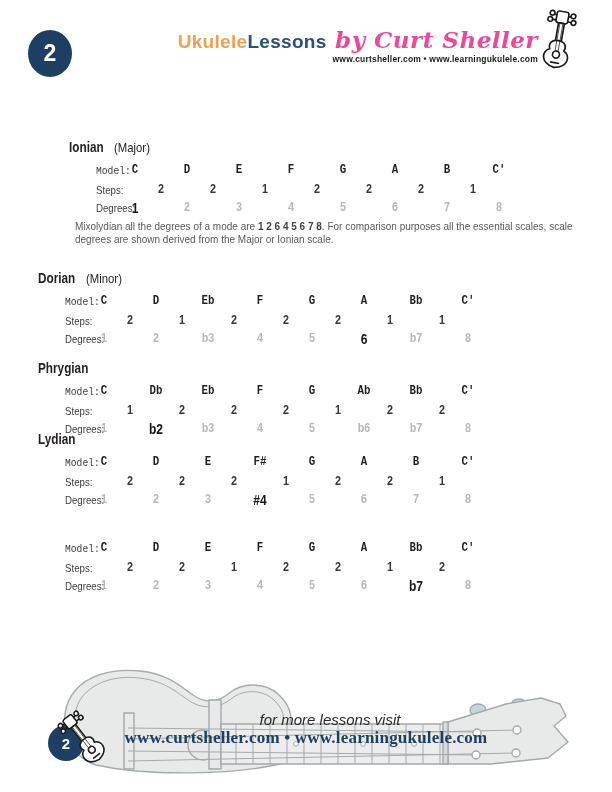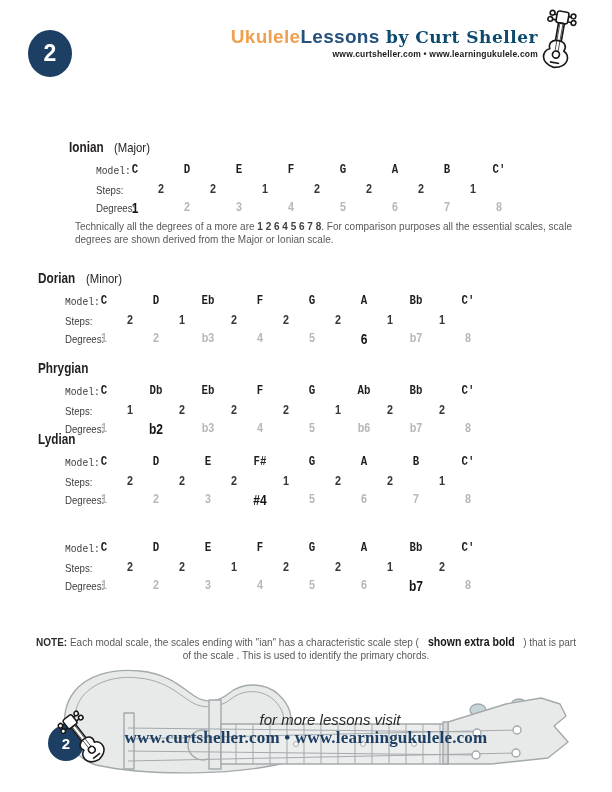--- a/index.html
+++ b/index.html
@@ -13,21 +13,21 @@
   .page-badge {
     position:absolute; left:28px; top:30px; width:44px; height:47px;
     background:#1d3f63; border-radius:50%;
     display:flex; align-items:center; justify-content:center;
     color:#fff; font-size:23px; font-weight:800;
   }
   .logo { position:absolute; top:26px; right:74px; text-align:right; }
   .logo-title { font-size:19px; font-weight:800; letter-spacing:.3px; white-space:nowrap; }
   .brand-uku { color:#efa151;text-align:center; }
   .brand-les { color:#27517d;text-align:right; }
-  .byline { font-family:"DejaVu Serif", serif; font-weight:600; color:#0c4a6e; font-size:17px; letter-spacing:.5px; }
+  .byline { font-family:"DejaVu Serif", serif; font-style:italic; font-weight:600; color:#ec4899; font-size:23px; letter-spacing:.5px; }
   .logo-urls { margin-top:1px; font-size:8.5px; font-weight:700; color:#1a1a1a; letter-spacing:.2px; }
   .uke-doodle-top { position:absolute; left:537px; top:10px; transform:rotate(10deg); }
   .uke-doodle-bottom { position:absolute; left:66px; top:710px; transform:rotate(-38deg); z-index:5; }
   
   .mode { position:absolute; left:38px; width:545px; height:82px; }
   .mode-title { position:absolute; left:0; top:0; font-size:14px; white-space:nowrap; }
   .mode-name { display:inline-block; transform:scaleX(.84); transform-origin:left center; font-weight:800; }
   .mode-qual { display:inline-block; transform:scaleX(.84); transform-origin:left center; font-weight:500; font-size:13.5px; }
   .mode-row { position:absolute; left:0; width:545px; height:18px; }
   .row-model   { top:24px;font-family:Liberation Mono, monospace; }
@@ -318,23 +318,22 @@
             <span class="cell degree">4</span>
             <span class="cell degree">5</span>
             <span class="cell degree">6</span>
             <span class="cell degree bold">b7</span>
             <span class="cell degree">8</span>
           </span>
       </div>
     </div>
   </div>
 
-  <p class="intro-note"><span>Technically all the degrees of a more are </span><b>1 2 6 4 5 6 7 8</b><span>. For comparison purposes all the essential scales, scale degrees are shown derived from the Major or Ionian scale.</span></p>
-
-  <p class="bottom-note"><span class="nlabel">NOTE:</span><span> Each modal scale, the scales ending with "ian" has a characteristic scale step ( </span><span class="xbold">shown extra bold</span><span> ) that is part of the scale . This is used to identify the primary chords.</span></p>
+  <p class="intro-note"><span>Mixolydian all the degrees of a mode are </span><b>1 2 6 4 5 6 7 8</b><span>. For comparison purposes all the essential scales, scale degrees are shown derived from the Major or Ionian scale.</span></p>
+
 
   <svg class="uke-illustration" width="540" height="128" viewBox="0 0 540 128">
     <g stroke="#a4a9ac" stroke-width="1.4" fill="#e8eaea" stroke-linejoin="round">
 
       <path d="M 60 105 C 28 95 20 55 38 32 C 50 16 75 8 104 11 C 135 14 148 30 160 37 C 170 43 182 42 192 34 C 206 22 228 22 242 34 C 254 45 258 58 252 68 L 252 102 C 200 116 110 116 60 105 Z"></path>
       <path d="M 64 98 C 38 90 32 56 46 37 C 57 23 78 15 103 18 C 132 21 144 36 157 43 C 168 49 184 48 195 39 C 207 29 226 29 238 40 C 247 49 250 58 245 66" fill="none" stroke-width="1"></path>
 
       <circle cx="167" cy="85" r="15" fill="none"></circle>
 
       <rect x="88" y="53" width="10" height="56"></rect>

